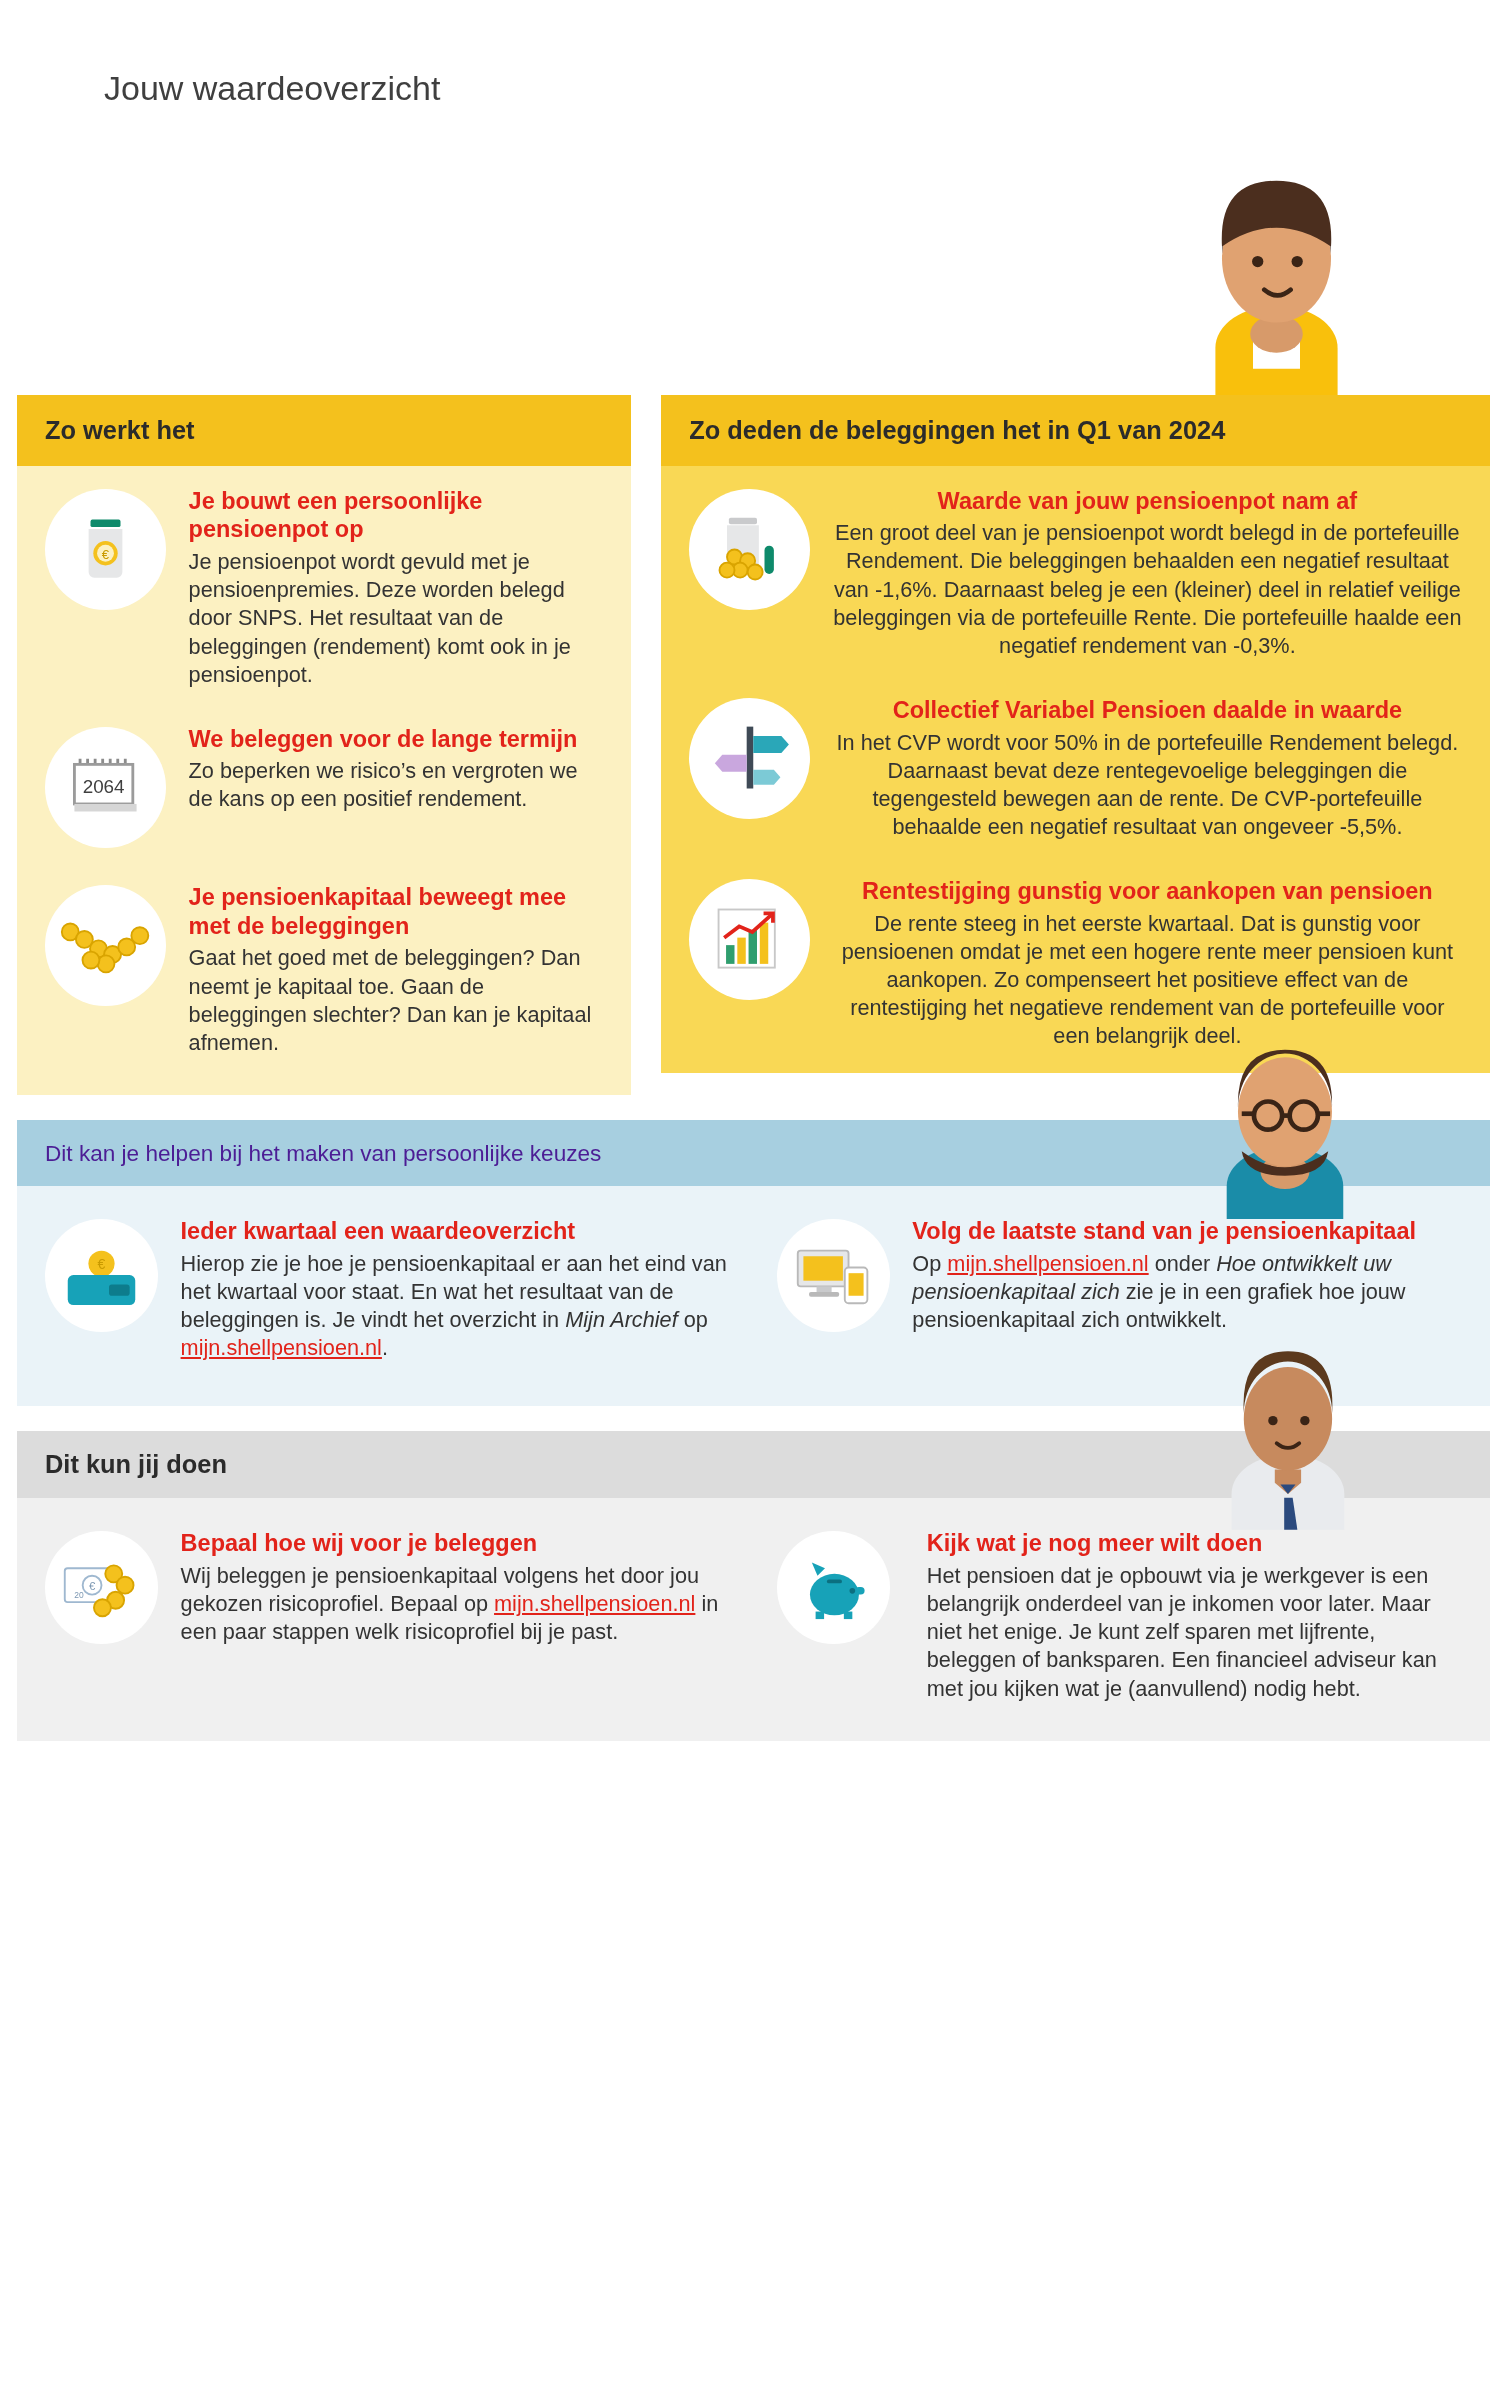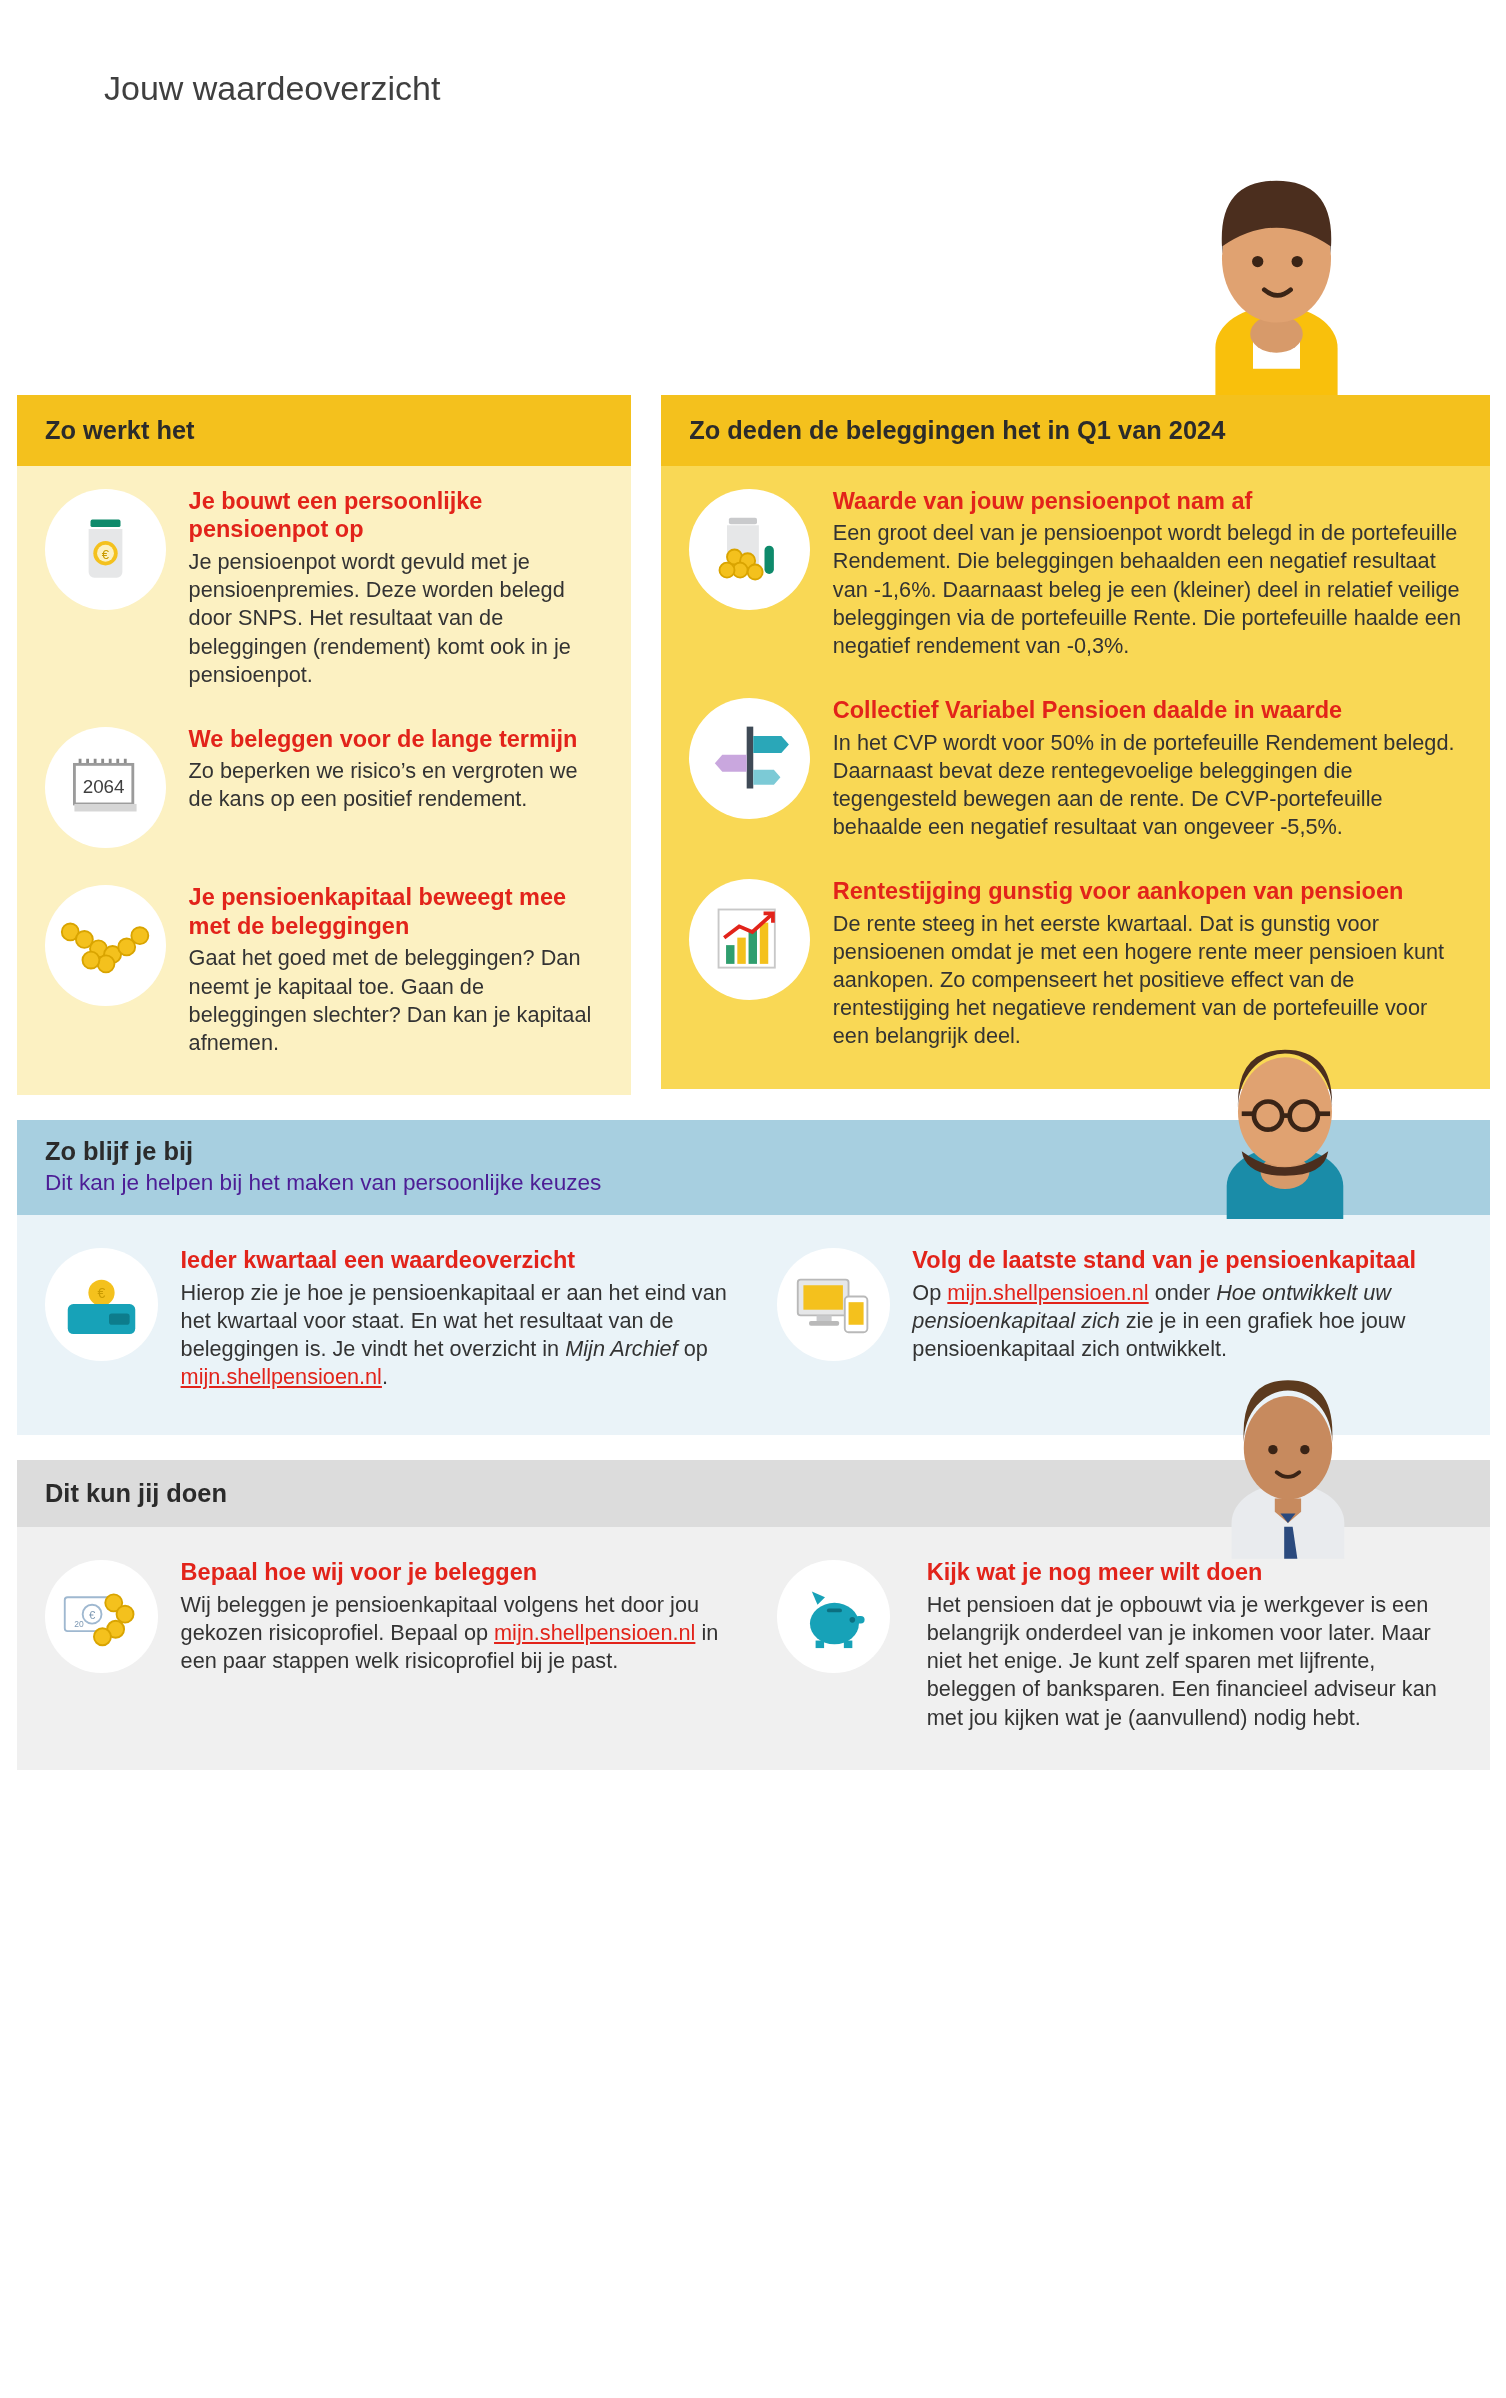--- a/index.html
+++ b/index.html
@@ -55,21 +55,21 @@
   .panel-right { width: 838px; }
 
   .panel-head {
     color: #2b2b2b;
     font-size: 25.4px;
     font-weight: bold;
     padding: 21px 28px;
   }
   .head-gold   { background: #f4c11d; }
   .panel-body-left  { background: #fcf1c2; padding: 17px 28px 38px 28px; }
-  .panel-body-right { background: #f9d855; padding: 17px 28px 38px 28px; }
+  .panel-body-right { background: #f9d855; padding: 17px 28px 22px 28px; text-align: center; }
 
   .item {
     display: flex;
     gap: 22.6px;
     margin-bottom: 32px;
     align-items: flex-start;
   }
   .item:last-child { margin-bottom: 0; }
 
   .circle {
@@ -310,21 +310,20 @@
     <g fill="none" stroke="#3a2416" stroke-width="5">
       <circle cx="84" cy="90" r="15"></circle>
         <circle cx="122" cy="90" r="15"></circle>
       <path d="M99 90 h8"></path>
         <path d="M69 88 h-13"></path>
         <path d="M137 88 h13"></path>
     </g>
   </svg>
 
   <div class="blue-head">
-    <h2>Zo blijf je bij</h2>
     <p>Dit kan je helpen bij het maken van persoonlijke keuzes</p>
   </div>
 
   <div class="blue-body">
     <div class="col a">
       <div class="circle small">
         <svg width="75" height="66" viewBox="0 0 80 70">
           <circle cx="40" cy="22" r="14" fill="#f4c11d"></circle>
           <text x="40" y="28" font-size="15" text-anchor="middle" fill="#c99a00" font-family="sans-serif">€</text>
           <path d="M10 34 h60 a6 6 0 0 1 6 6 v20 a6 6 0 0 1 -6 6 h-60 a6 6 0 0 1 -6 -6 v-20 a6 6 0 0 1 6 -6 Z" fill="#17a2b8"></path>

